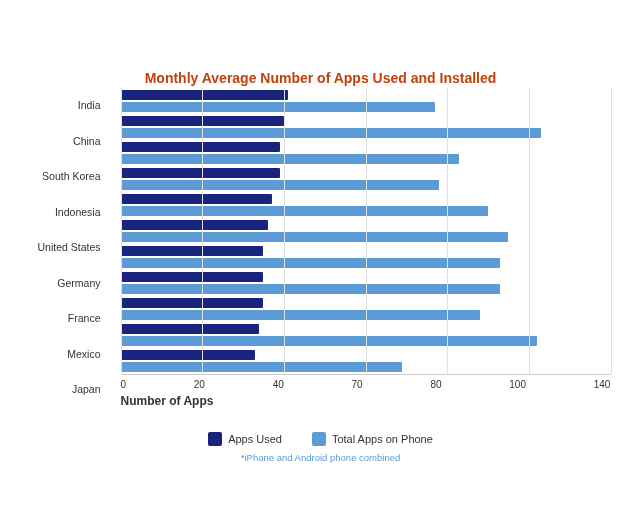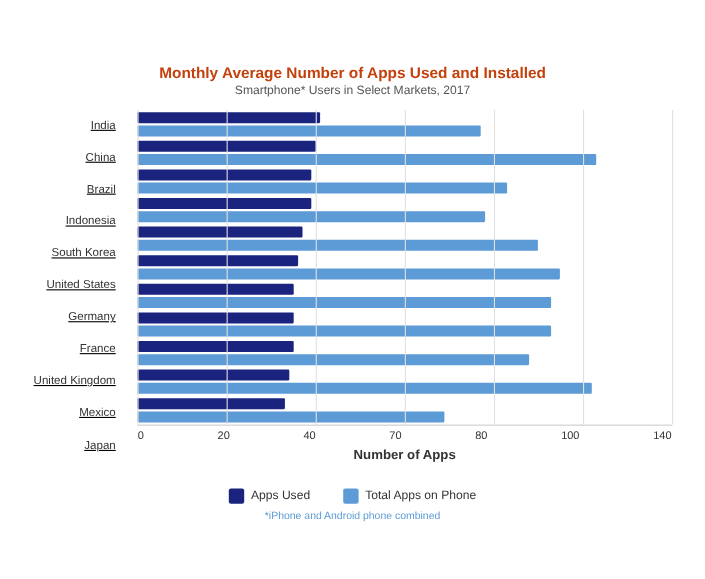--- a/index.html
+++ b/index.html
@@ -35,21 +35,20 @@
       flex-direction: row;
       width: 100%;
     }
     .y-labels {
       display: flex;
       flex-direction: column;
       justify-content: space-around;
       min-width: 90px;
       text-align: right;
       padding-right: 20px;
-      text-decoration: underline;
     }
     .y-label {
       font-size: 10.5px;
       color: #333;
       line-height: 1;
       padding: 3px 0;
     }
     .bars-area {
       flex: 1;
       display: flex;
@@ -94,21 +93,21 @@
       display: flex;
       justify-content: space-between;
       padding: 4px 0 0 0;
       border-top: 1px solid #ccc;
     }
     .x-label {
       font-size: 10px;
       color: #333;
     }
     .x-axis-title {
-      text-align: center;
+      text-align: left;
       font-size: 12px;
       font-weight: bold;
       color: #333;
       margin-top: 4px;
     }
     .legend {
       display: flex;
       justify-content: center;
       gap: 30px;
       margin-top: 18px;
@@ -133,33 +132,30 @@
       font-size: 9.5px;
       color: #5c9bd6;
       margin-top: 6px;
     }
   </style>
 </head>
 <body>
 
 <div class="chart-container">
   <div class="chart-title">Monthly Average Number of Apps Used and Installed</div>
-  <div class="chart-subtitle">Smartphone* Users in Select Markets, 2017</div>
 
   <div class="chart-area" style="position:relative;">
     <div class="y-labels" id="y-labels">
         <div class="y-label">India</div>
         <div class="y-label">China</div>
-        <div class="y-label">Brazil</div>
+        <div class="y-label">South Korea</div>
         <div class="y-label">Indonesia</div>
-        <div class="y-label">South Korea</div>
         <div class="y-label">United States</div>
         <div class="y-label">Germany</div>
         <div class="y-label">France</div>
-        <div class="y-label">United Kingdom</div>
         <div class="y-label">Mexico</div>
         <div class="y-label">Japan</div>
       </div>
     <div class="bars-area">
       <div class="bars-inner" id="bars-inner" style="position:relative;">
 
       <div class="grid-line" style="left: 0%;"></div>
           <div class="grid-line" style="left: 16.6667%;"></div>
           <div class="grid-line" style="left: 33.3333%;"></div>
           <div class="grid-line" style="left: 50%;"></div>

